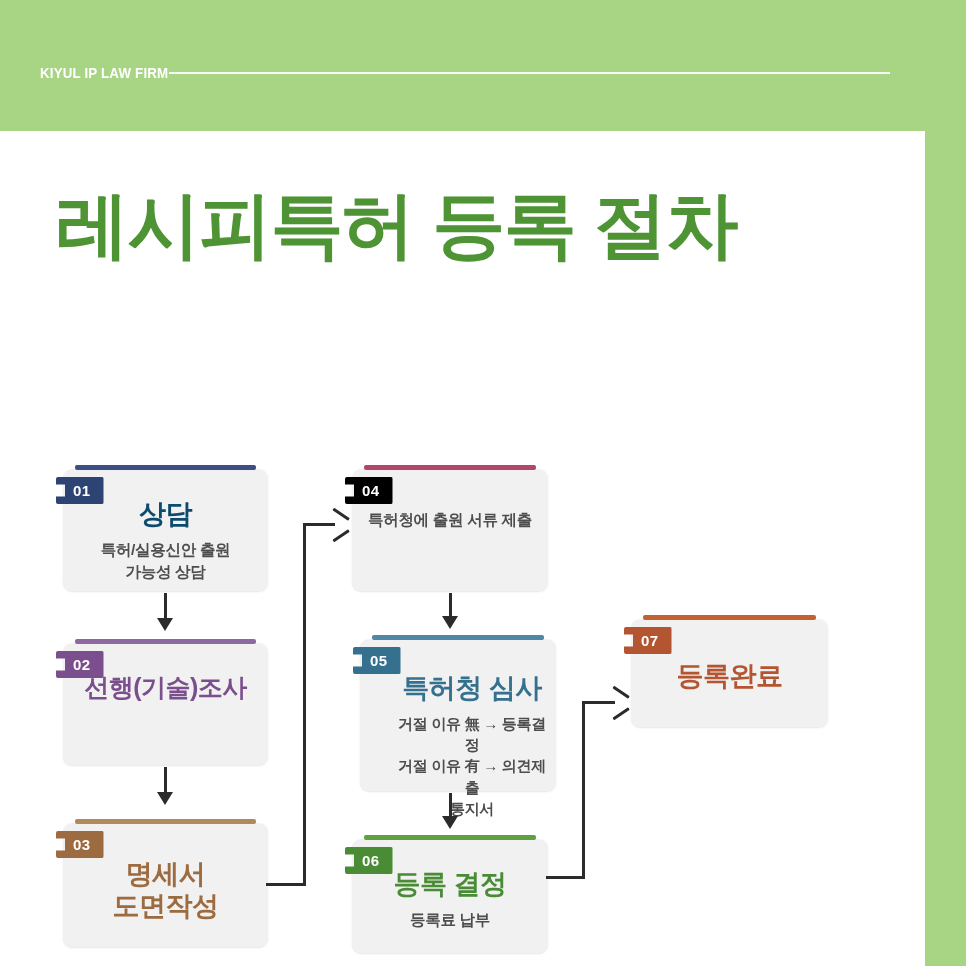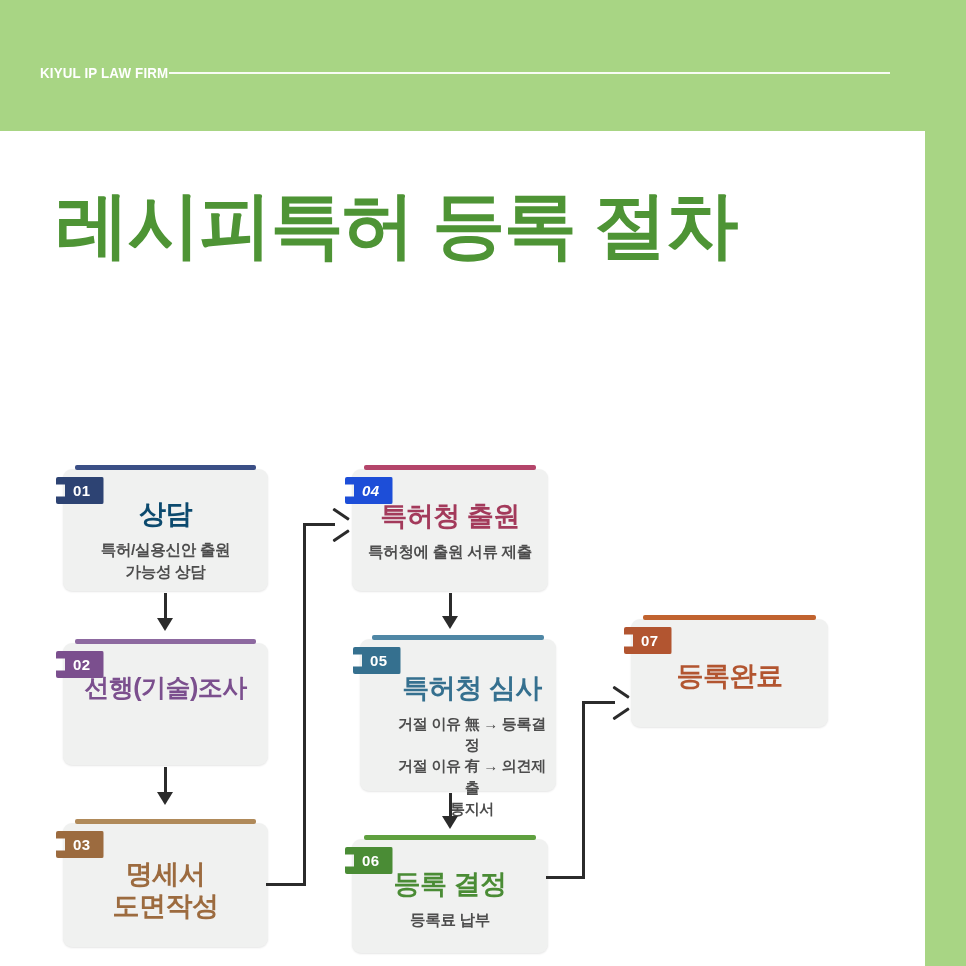--- a/index.html
+++ b/index.html
@@ -220,23 +220,22 @@
       </div>
     </div>
 
     <div class="hline" style="left:266px; top:752px; width:40px;"></div>
     <div class="vline" style="left:303px; top:392px; height:363px;"></div>
     <div class="hline" style="left:303px; top:392px; width:32px;"></div>
     <div class="arrow-right" style="left:330px; top:383px;"></div>
 
     <div class="card" style="left:352px; top:338px; width:196px; height:122px;">
       <div class="card-accent" style="background:#b4456a;"></div>
-      <div class="badge" style="background:#1d4ed8;font-style:italic;">04</div>
+      <div class="badge" style="background:#000000;">04</div>
       <div class="card-body" style="top:32px;">
-        <div class="card-title" style="color:#a33a5b;">특허청 출원</div>
         <div class="card-sub">특허청에 출원 서류 제출</div>
       </div>
     </div>
 
     <div class="vline" style="left:449px; top:462px; height:28px;"></div>
     <div class="arrow-down" style="left:442px; top:485px;"></div>
 
     <div class="card" style="left:360px; top:508px; width:196px; height:152px;">
       <div class="card-accent" style="background:#4f87a5;"></div>
       <div class="badge" style="background:#35708f;">05</div>

